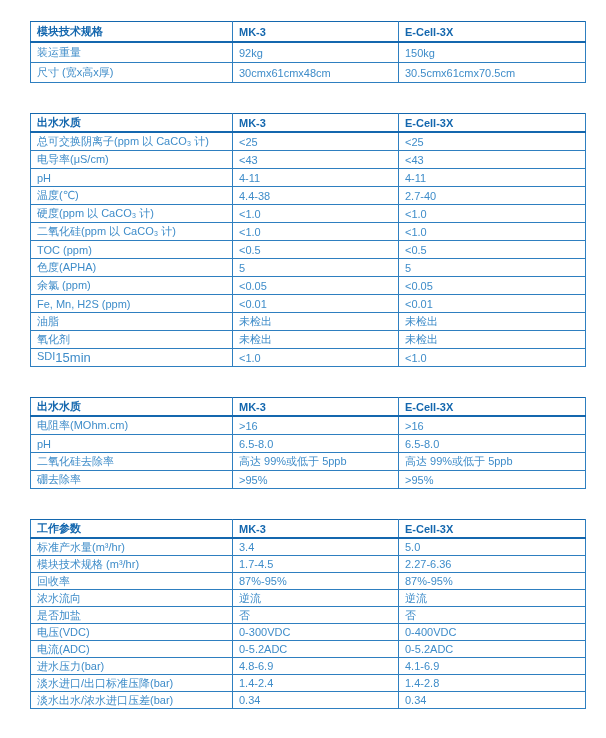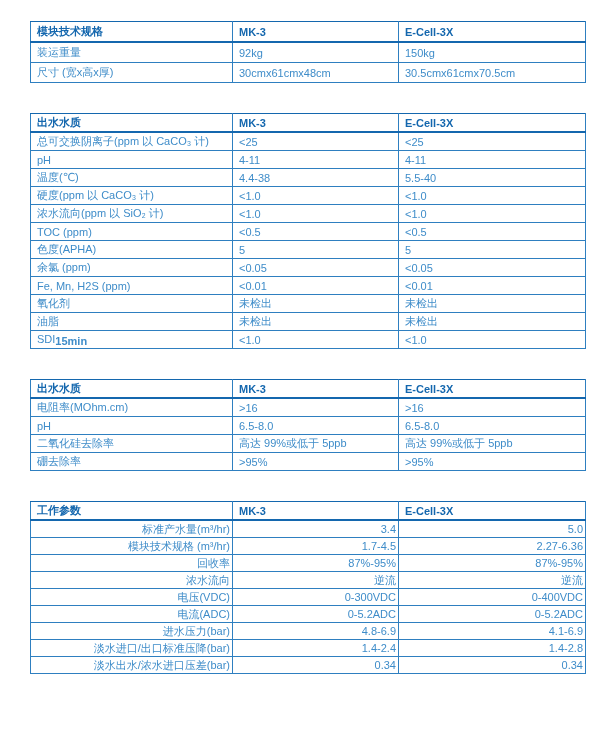--- a/index.html
+++ b/index.html
@@ -39,22 +39,22 @@
     white-space:nowrap;
   }
   th{
     color:var(--head-text);
     font-weight:bold;
     border-bottom:2px solid var(--border-dark);
     border-top:1.5px solid var(--border-dark);
   }
   td{color:var(--body-text);}
   table.t0 th, table.t0 td{height:19px;}
-  table.t3 td{height:16px;text-align:right;}
-  .sub{font-size:11px;vertical-align:-2px;font-weight:bold;}
+  table.t3 td{height:16px;}
+  .sub{font-size:13px;vertical-align:-2px;}
 </style>
 </head>
 <body>
 
 <div class="doc">
 
   <table class="spec t0">
     <colgroup>
         <col class="c1">
         <col class="c2">
@@ -94,36 +94,41 @@
           <th>E-Cell-3X</th>
         </tr>
       </thead>
       <tbody>
         <tr>
           <td>总可交换阴离子(ppm 以 CaCO₃ 计)</td>
           <td>&lt;25</td>
           <td>&lt;25</td>
         </tr>
         <tr>
+          <td>电导率(μS/cm)</td>
+          <td>&lt;43</td>
+          <td>&lt;43</td>
+        </tr>
+        <tr>
           <td>pH</td>
           <td>4-11</td>
           <td>4-11</td>
         </tr>
         <tr>
           <td>温度(℃)</td>
           <td>4.4-38</td>
-          <td>5.5-40</td>
+          <td>2.7-40</td>
         </tr>
         <tr>
           <td>硬度(ppm 以 CaCO₃ 计)</td>
           <td>&lt;1.0</td>
           <td>&lt;1.0</td>
         </tr>
         <tr>
-          <td>浓水流向(ppm 以 SiO₂ 计)</td>
+          <td>二氧化硅(ppm 以 CaCO₃ 计)</td>
           <td>&lt;1.0</td>
           <td>&lt;1.0</td>
         </tr>
         <tr>
           <td>TOC (ppm)</td>
           <td>&lt;0.5</td>
           <td>&lt;0.5</td>
         </tr>
         <tr>
           <td>色度(APHA)</td>
@@ -134,26 +139,26 @@
           <td>余氯 (ppm)</td>
           <td>&lt;0.05</td>
           <td>&lt;0.05</td>
         </tr>
         <tr>
           <td>Fe, Mn, H2S (ppm)</td>
           <td>&lt;0.01</td>
           <td>&lt;0.01</td>
         </tr>
         <tr>
+          <td>油脂</td>
+          <td>未检出</td>
+          <td>未检出</td>
+        </tr>
+        <tr>
           <td>氧化剂</td>
-          <td>未检出</td>
-          <td>未检出</td>
-        </tr>
-        <tr>
-          <td>油脂</td>
           <td>未检出</td>
           <td>未检出</td>
         </tr>
         <tr>
           <td><span>SDI</span><span class="sub">15min</span></td>
           <td>&lt;1.0</td>
           <td>&lt;1.0</td>
         </tr>
       </tbody>
     </table>
@@ -223,20 +228,25 @@
           <td>回收率</td>
           <td>87%-95%</td>
           <td>87%-95%</td>
         </tr>
         <tr>
           <td>浓水流向</td>
           <td>逆流</td>
           <td>逆流</td>
         </tr>
         <tr>
+          <td>是否加盐</td>
+          <td>否</td>
+          <td>否</td>
+        </tr>
+        <tr>
           <td>电压(VDC)</td>
           <td>0-300VDC</td>
           <td>0-400VDC</td>
         </tr>
         <tr>
           <td>电流(ADC)</td>
           <td>0-5.2ADC</td>
           <td>0-5.2ADC</td>
         </tr>
         <tr>

